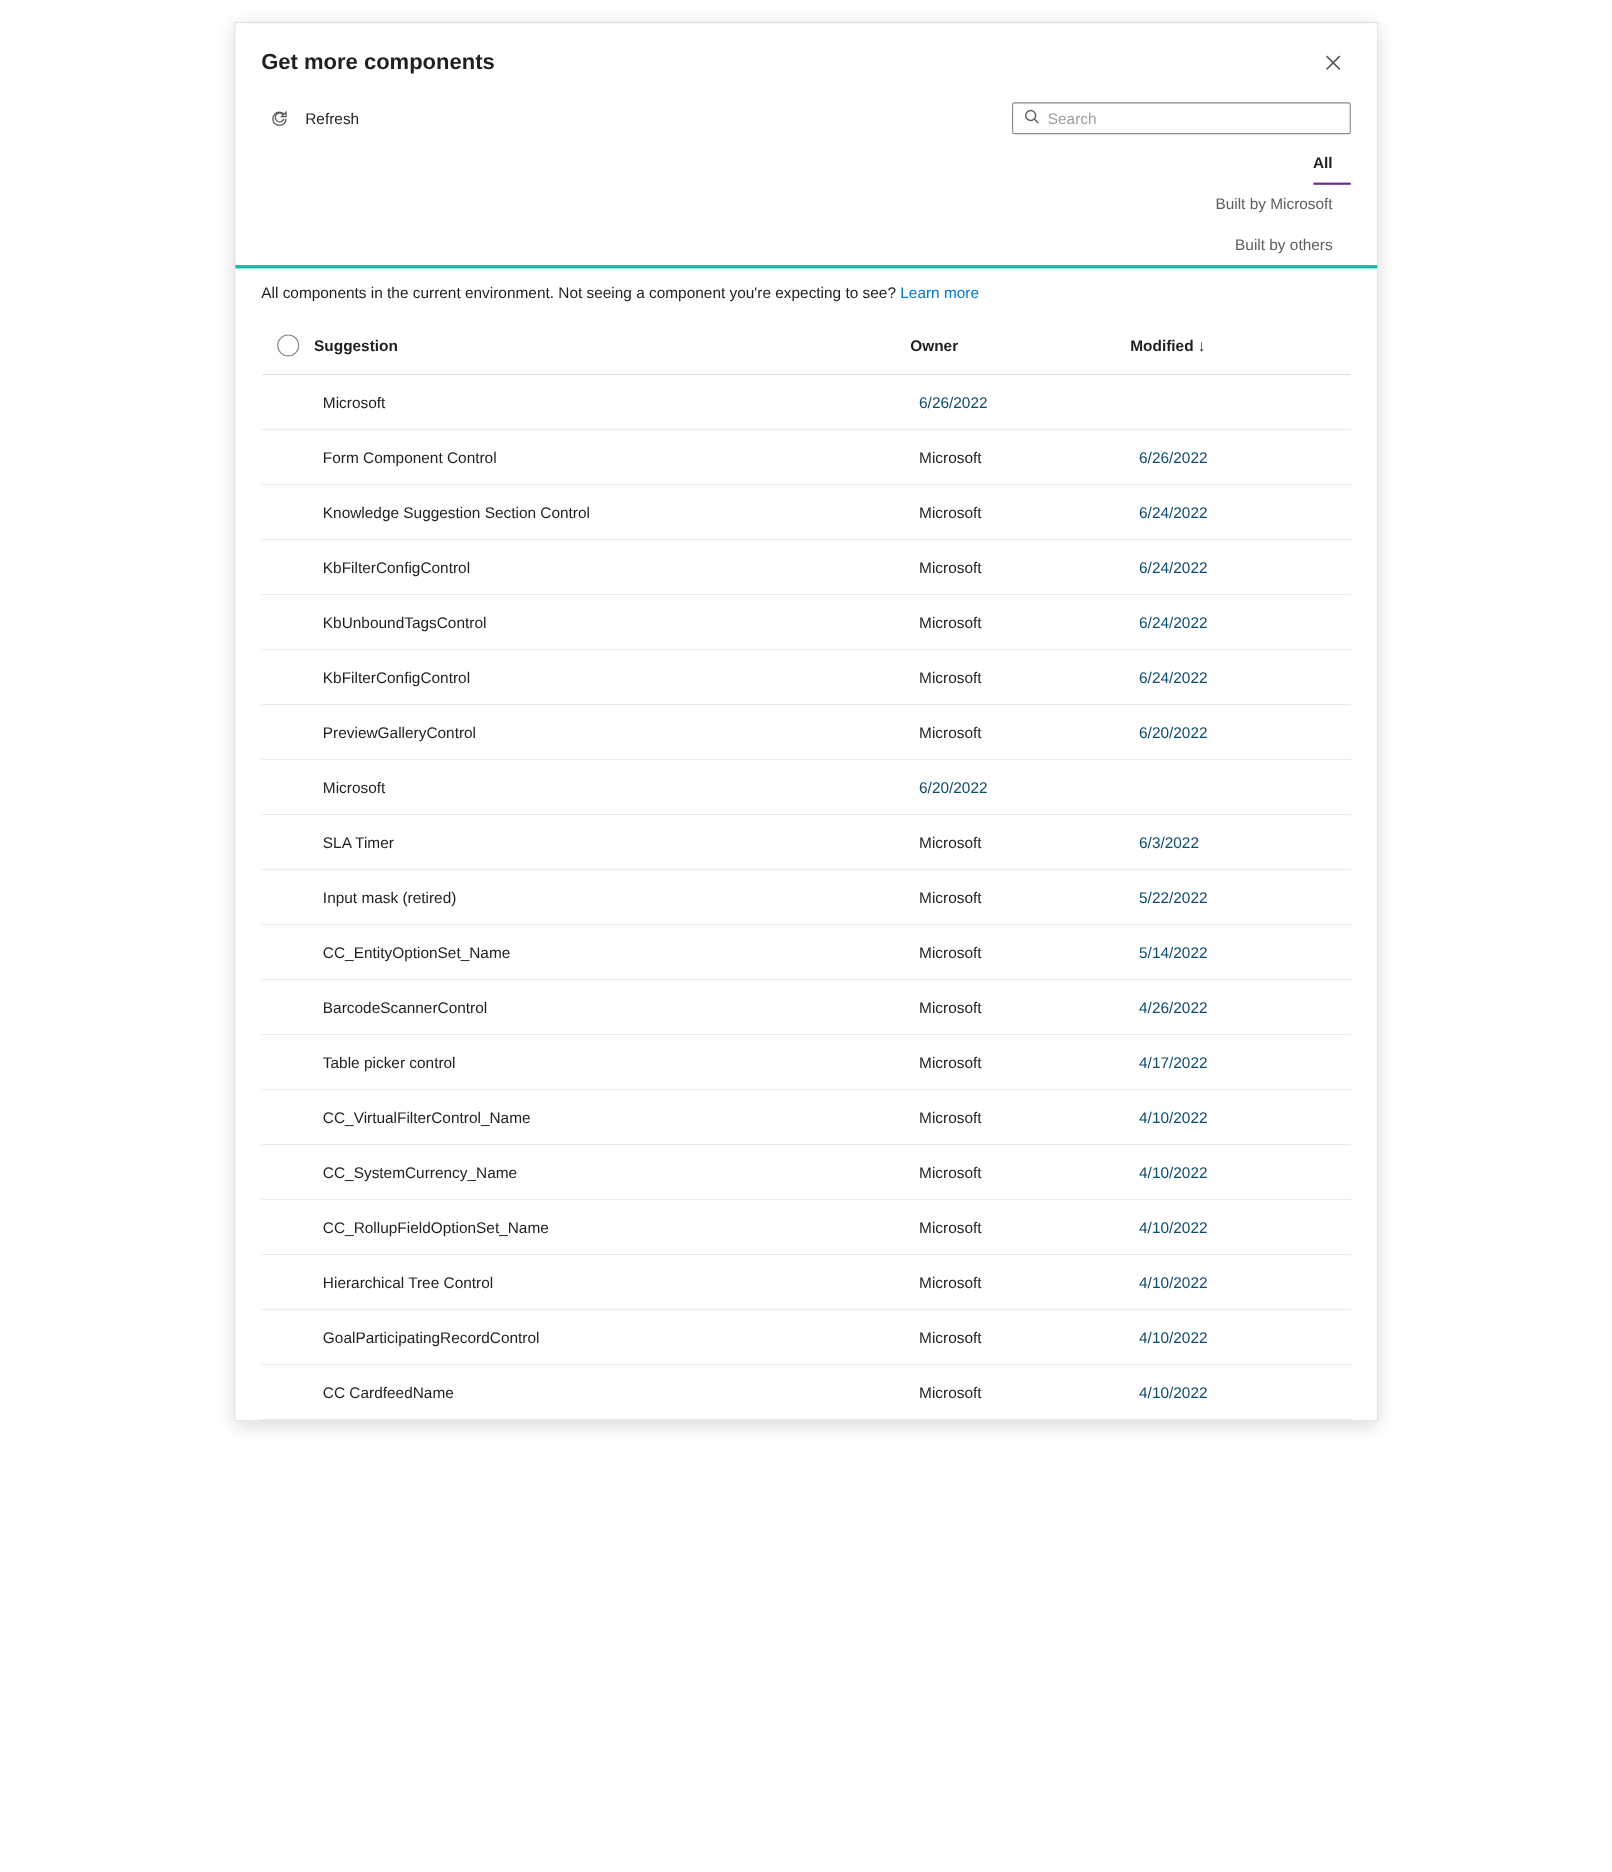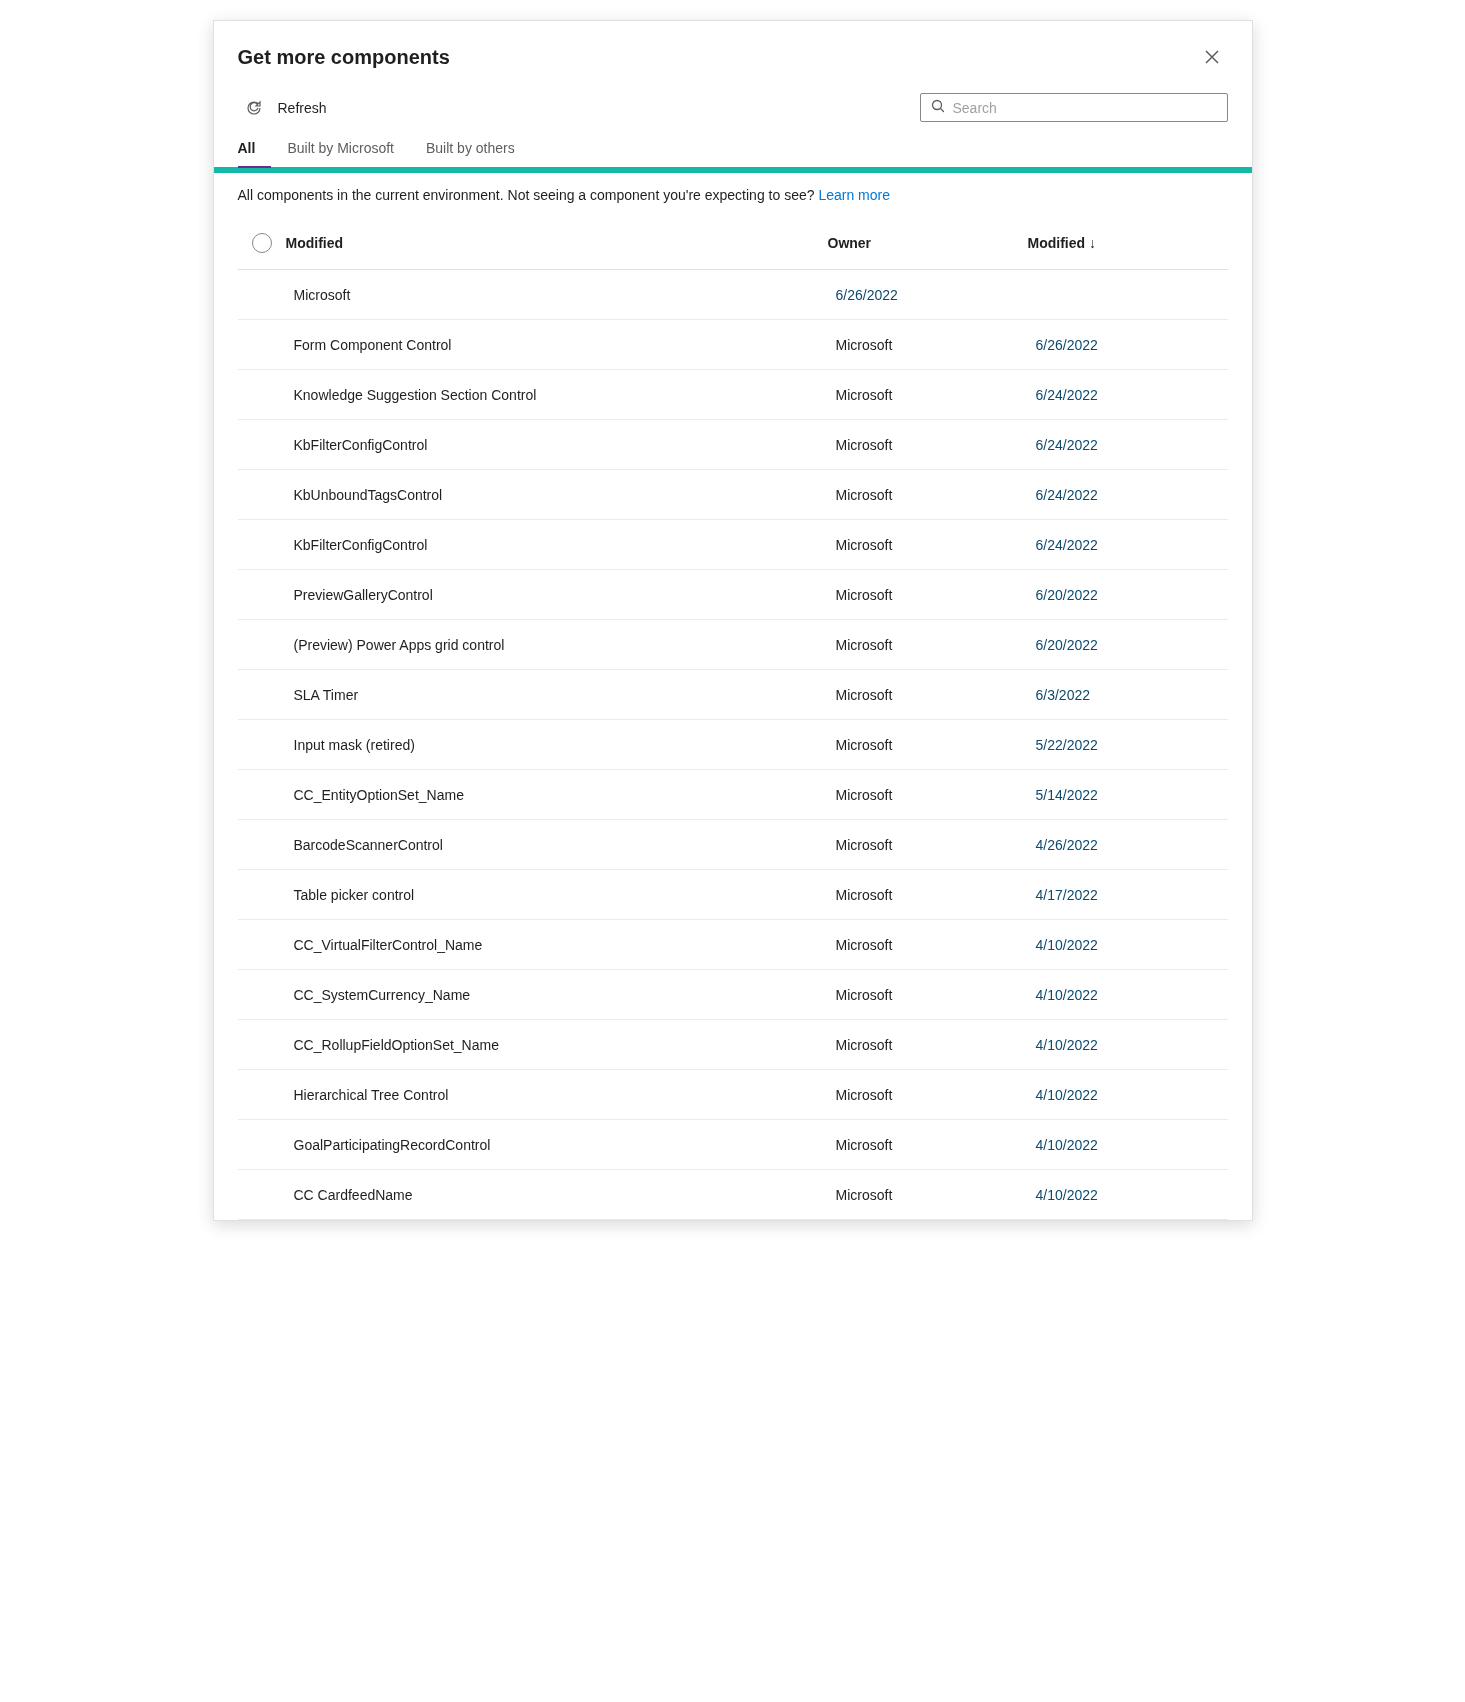--- a/index.html
+++ b/index.html
@@ -105,24 +105,25 @@
       width: 100%;
       font-family: "Segoe UI", sans-serif;
     }
 
     .search-input::placeholder {
       color: #a19f9d;
     }
 
     .tabs {
       display: flex;
-      align-items: flex-start;
+      align-items: flex-end;
       padding: 0 24px;
-      border-bottom: 6px solid #14b8a6;
+      border-bottom: 3px solid #14b8a6;
       gap: 0;
+      flex-direction: column;
     }
 
     .tab {
       padding: 10px 16px;
       cursor: pointer;
       font-size: 14px;
       color: #605e5c;
       border-bottom: 2px solid transparent;
       margin-bottom: -1px;
       white-space: nowrap;
@@ -264,21 +265,21 @@
     <span>All components in the current environment. Not seeing a component you're expecting to see?</span>
     <a href="#">Learn more</a>
   </div>
 
   <div class="table-container">
 
     <div class="table-header">
       <div class="table-header-cell">
         <div class="select-all-checkbox"></div>
       </div>
-      <div class="table-header-cell">Modified</div>
+      <div class="table-header-cell">Suggestion</div>
       <div class="table-header-cell">Owner</div>
       <div class="table-header-cell sortable">
         <span>Modified ↓</span>
       </div>
     </div>
 
     <div id="table-rows">
         <div class="table-row">
     <div class="cell">
 
@@ -339,21 +340,20 @@
     </div>
     <div class="cell cell-component">PreviewGalleryControl</div>
     <div class="cell cell-owner">Microsoft</div>
     <div class="cell cell-modified">6/20/2022</div>
   </div>
         <div class="table-row">
     <div class="cell">
 
       <div class="select-all-checkbox" style="opacity:0"></div>
     </div>
-    <div class="cell cell-component">(Preview) Power Apps grid control</div>
     <div class="cell cell-owner">Microsoft</div>
     <div class="cell cell-modified">6/20/2022</div>
   </div>
         <div class="table-row">
     <div class="cell">
 
       <div class="select-all-checkbox" style="opacity:0"></div>
     </div>
     <div class="cell cell-component">SLA Timer</div>
     <div class="cell cell-owner">Microsoft</div>

